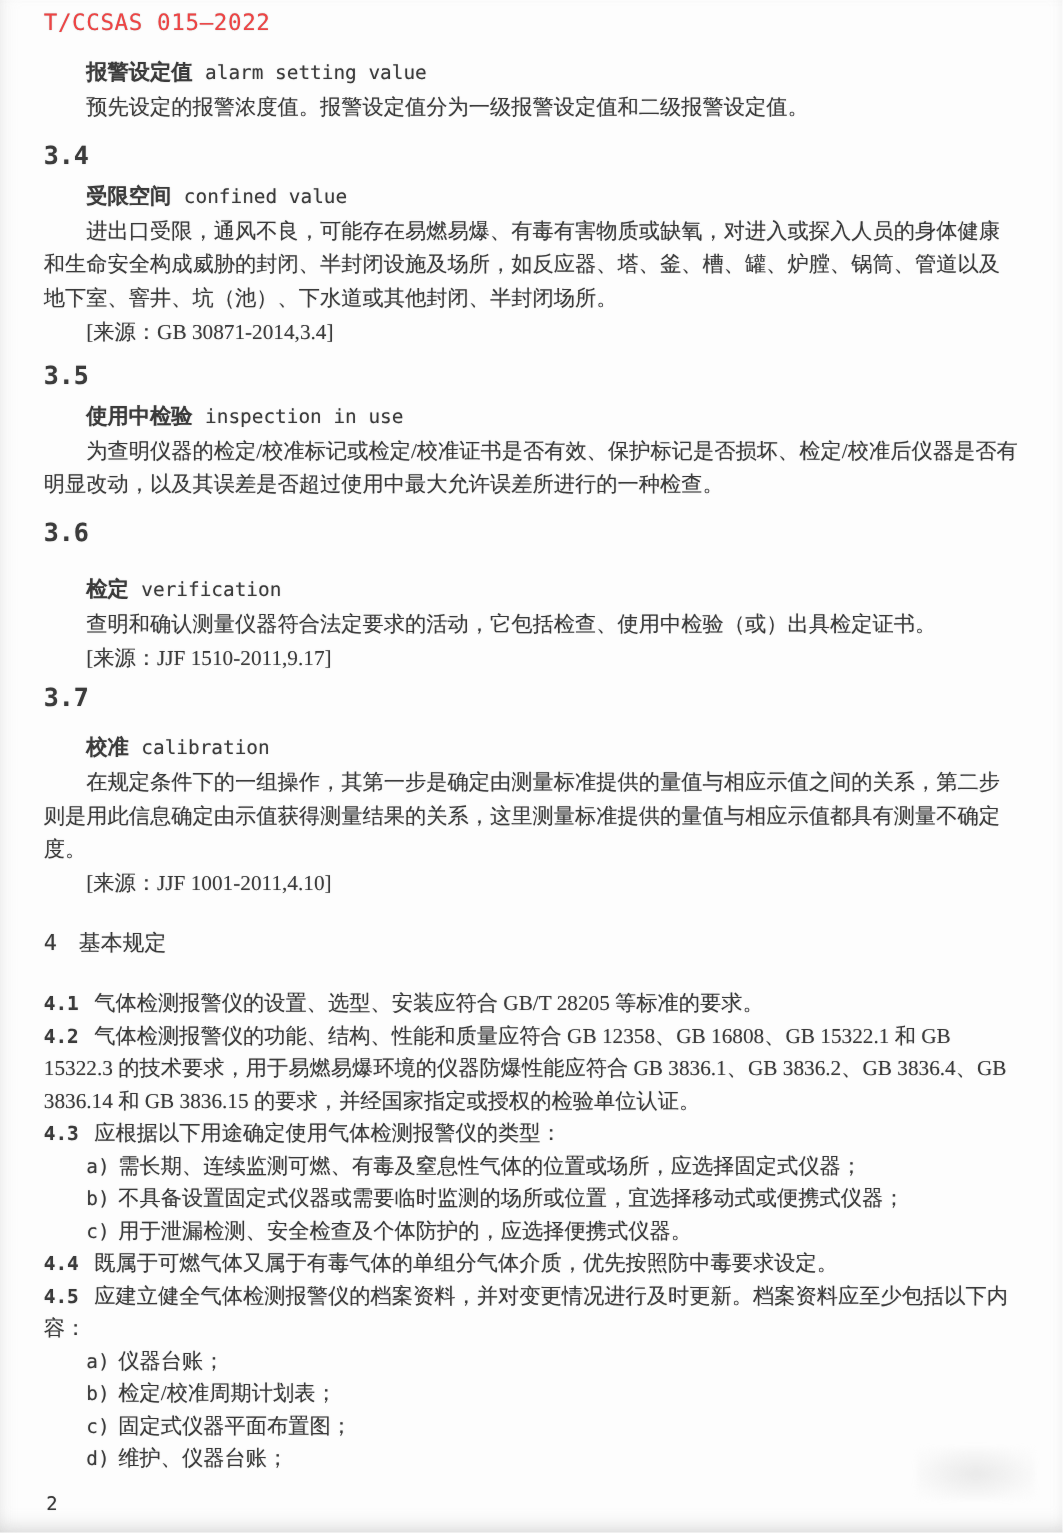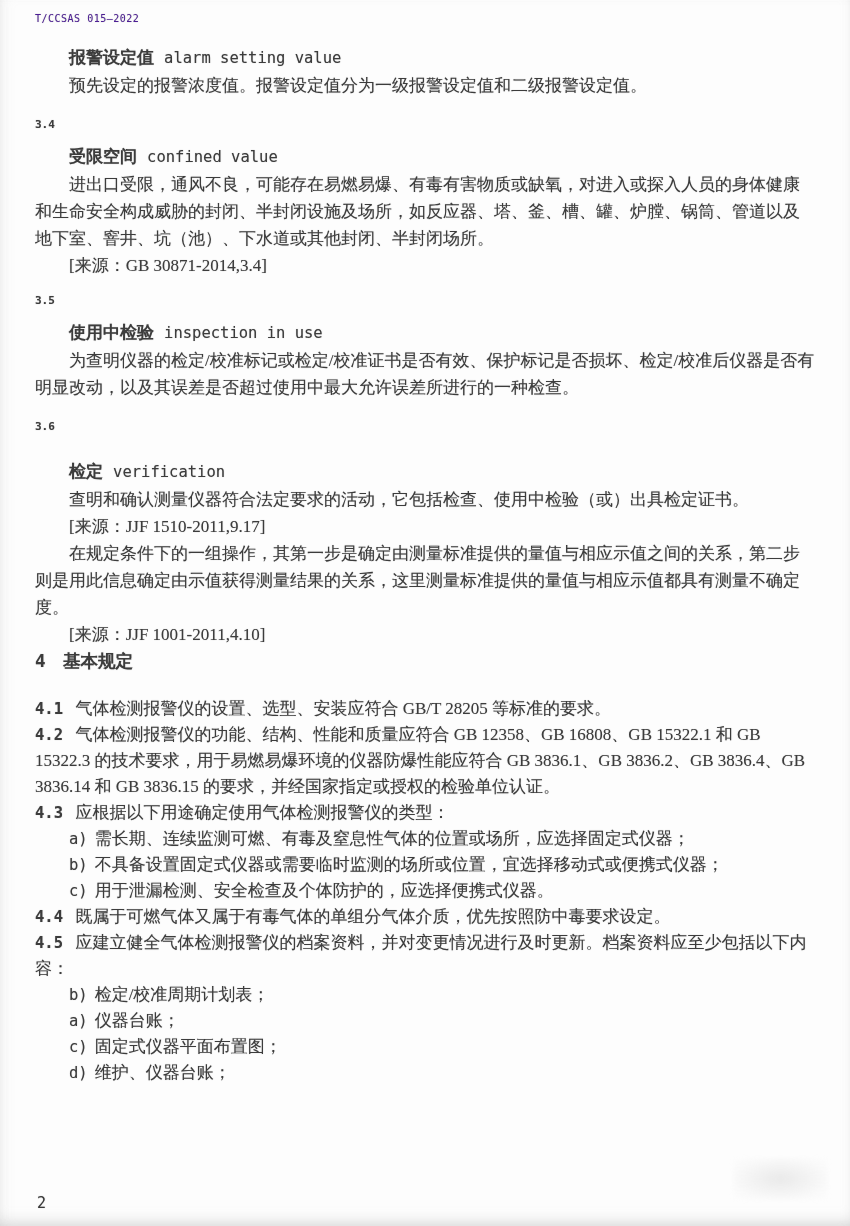--- a/index.html
+++ b/index.html
@@ -23,24 +23,24 @@
     padding: 8px 35px 0 35px;
     background: #fdfdfd;
     box-shadow:
       inset 0 -12px 16px -10px rgba(150,150,150,0.40),
       inset 10px 0 18px -14px rgba(170,170,170,0.30),
       inset -8px 0 16px -14px rgba(170,170,170,0.22);
     text-shadow: 0 0 1px rgba(80,80,80,0.45);
   }
   .doc-header {
     font-family: "DejaVu Sans Mono", "Liberation Mono", "Liberation Sans", sans-serif;
-    font-size: 10px;
+    font-size: 18px;
     letter-spacing: 0.5px;
     line-height: 22px;
-    color: #4c1d95;
+    color: #ef4444;
   }
   p, .sec-num, .term-heading, .chapter-heading {
     margin: 0;
     font-size: 17px;
     line-height: 27px;
   }
   .term-heading {
     text-indent: 2em;
     margin-top: 5px;
   }
@@ -54,26 +54,27 @@
     font-size: 15.5px;
     font-weight: 400;
   }
   .first-term { margin-top: 14px; }
   .definition { text-indent: 2em; }
   .source { text-indent: 2em; }
   .sec-num {
     margin-top: 12px;
     font-weight: 600;
     font-family: "DejaVu Sans Mono", "Liberation Mono", sans-serif;
-    font-size: 11px;
+    font-size: 20px;
   }
   .mt-lg { }
   .heading-gap { margin-top: 12px; }
   .chapter-heading {
-    font-weight: 700;
+    margin-top: 21px;
+    font-weight: 400;
     font-family: "Liberation Sans", "DejaVu Sans", sans-serif;
     font-size: 17.5px;
   }
   .chapter-heading .ch-num {
     font-family: "DejaVu Sans Mono", "Liberation Mono", sans-serif;
     margin-right: 1.0em;
   }
   .clauses { margin-top: 21px; }
   .clauses p { line-height: 26px; }
   .clause .num {
@@ -132,20 +133,24 @@
   </div>
   <p class="definition">为查明仪器的检定/校准标记或检定/校准证书是否有效、保护标记是否损坏、检定/校准后仪器是否有明显改动，以及其误差是否超过使用中最大允许误差所进行的一种检查。</p>
 
   <div class="sec-num mt-lg">3.6</div>
   <div class="term-heading" style="margin-top:18px">
     <span class="zh">检定</span><span class="en">verification</span>
   </div>
   <p class="definition">查明和确认测量仪器符合法定要求的活动，它包括检查、使用中检验（或）出具检定证书。</p>
   <p class="source">[来源：JJF 1510-2011,9.17]</p>
 
+  <div class="sec-num" style="margin-top:5px">3.7</div>
+  <div class="term-heading heading-gap">
+    <span class="zh">校准</span><span class="en">calibration</span>
+  </div>
   <p class="definition">在规定条件下的一组操作，其第一步是确定由测量标准提供的量值与相应示值之间的关系，第二步则是用此信息确定由示值获得测量结果的关系，这里测量标准提供的量值与相应示值都具有测量不确定度。</p>
   <p class="source">[来源：JJF 1001-2011,4.10]</p>
 
   <div class="chapter-heading">
     <span class="ch-num">4</span><span>基本规定</span>
   </div>
 
   <div class="clauses">
     <p class="clause">
       <span class="num">4.1</span><span>气体检测报警仪的设置、选型、安装应符合 GB/T 28205 等标准的要求。</span>
@@ -165,24 +170,24 @@
     <p class="list-item">
       <span class="label">c)</span><span>用于泄漏检测、安全检查及个体防护的，应选择便携式仪器。</span>
     </p>
     <p class="clause">
       <span class="num">4.4</span><span>既属于可燃气体又属于有毒气体的单组分气体介质，优先按照防中毒要求设定。</span>
     </p>
     <p class="clause">
       <span class="num">4.5</span><span>应建立健全气体检测报警仪的档案资料，并对变更情况进行及时更新。档案资料应至少包括以下内容：</span>
     </p>
     <p class="list-item">
-      <span class="label">b)</span><span>检定/校准周期计划表；</span>
+      <span class="label">a)</span><span>仪器台账；</span>
     </p>
     <p class="list-item">
-      <span class="label">a)</span><span>仪器台账；</span>
+      <span class="label">b)</span><span>检定/校准周期计划表；</span>
     </p>
     <p class="list-item">
       <span class="label">c)</span><span>固定式仪器平面布置图；</span>
     </p>
     <p class="list-item">
       <span class="label">d)</span><span>维护、仪器台账；</span>
     </p>
   </div>
 
   <div class="page-number">2</div>

